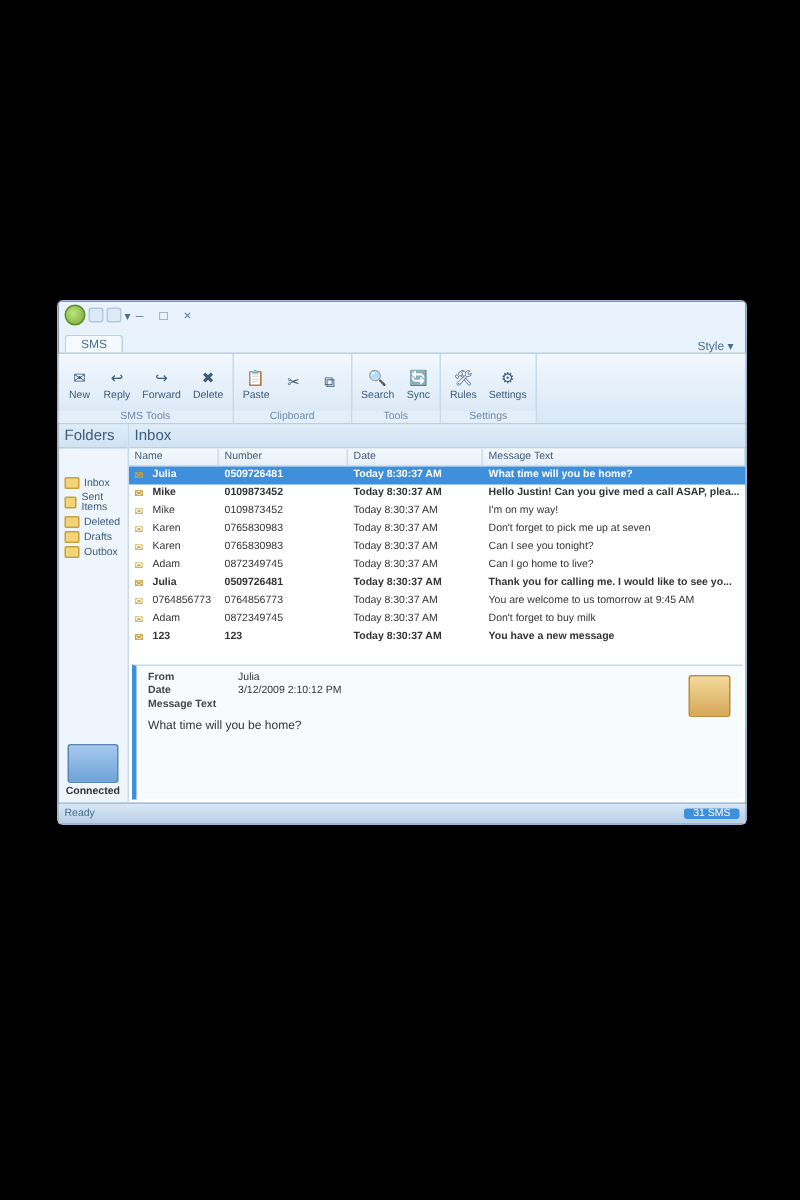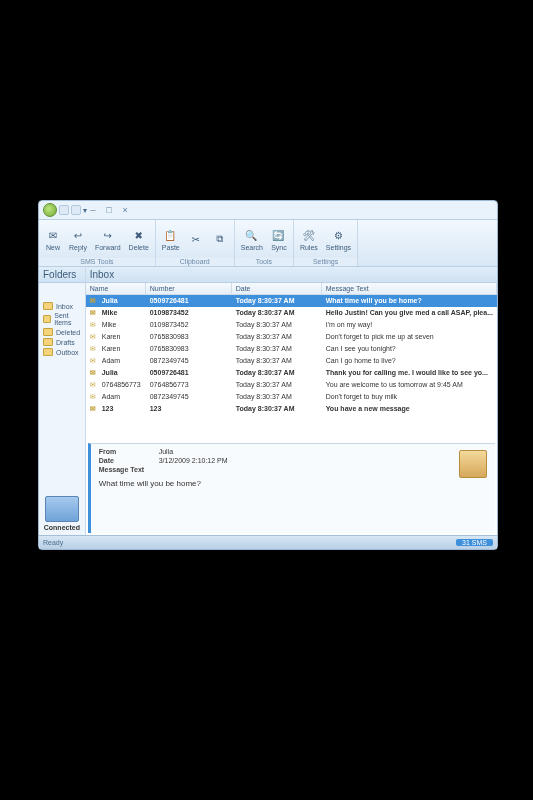--- a/index.html
+++ b/index.html
@@ -60,20 +60,24 @@
       <div class="qat-btn"></div>
       <span>▾</span>
     </div>
     <div class="winctrl">
       <span>–</span>
       <span>□</span>
       <span>×</span>
     </div>
   </div>
 
+  <div class="tab-row">
+    <div class="tab">SMS</div>
+    <div class="style">Style ▾</div>
+  </div>
 
   <div class="ribbon">
     <div class="ribbon-group">
       <div class="ribbon-buttons">
         <div class="ribbon-btn">
             <div class="ico">✉</div>
             <span>New</span>
           </div>
         <div class="ribbon-btn">
             <div class="ico">↩</div>

